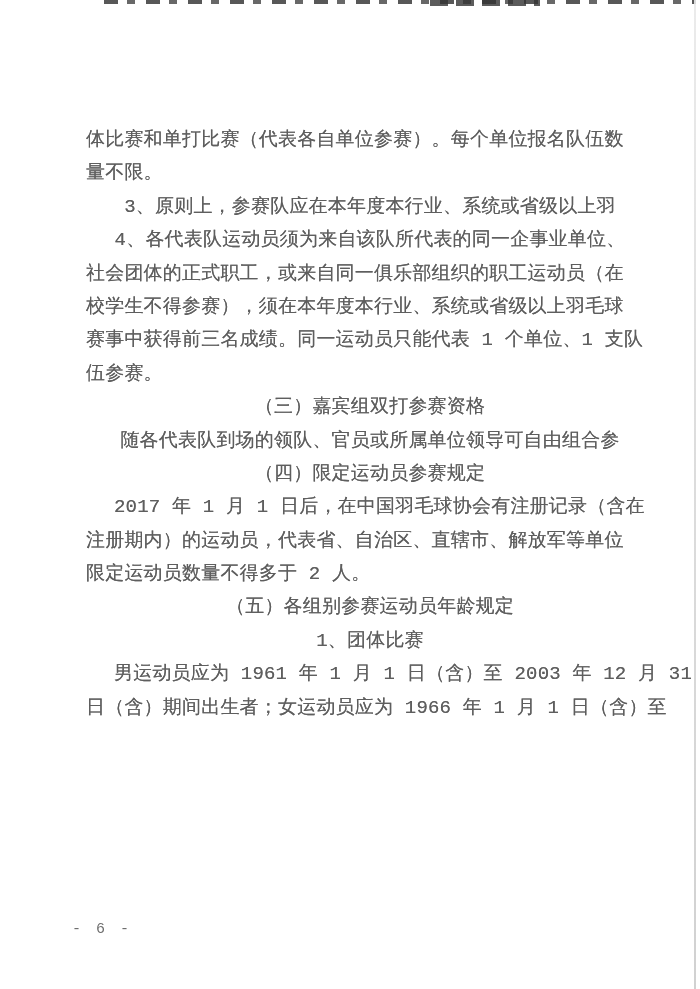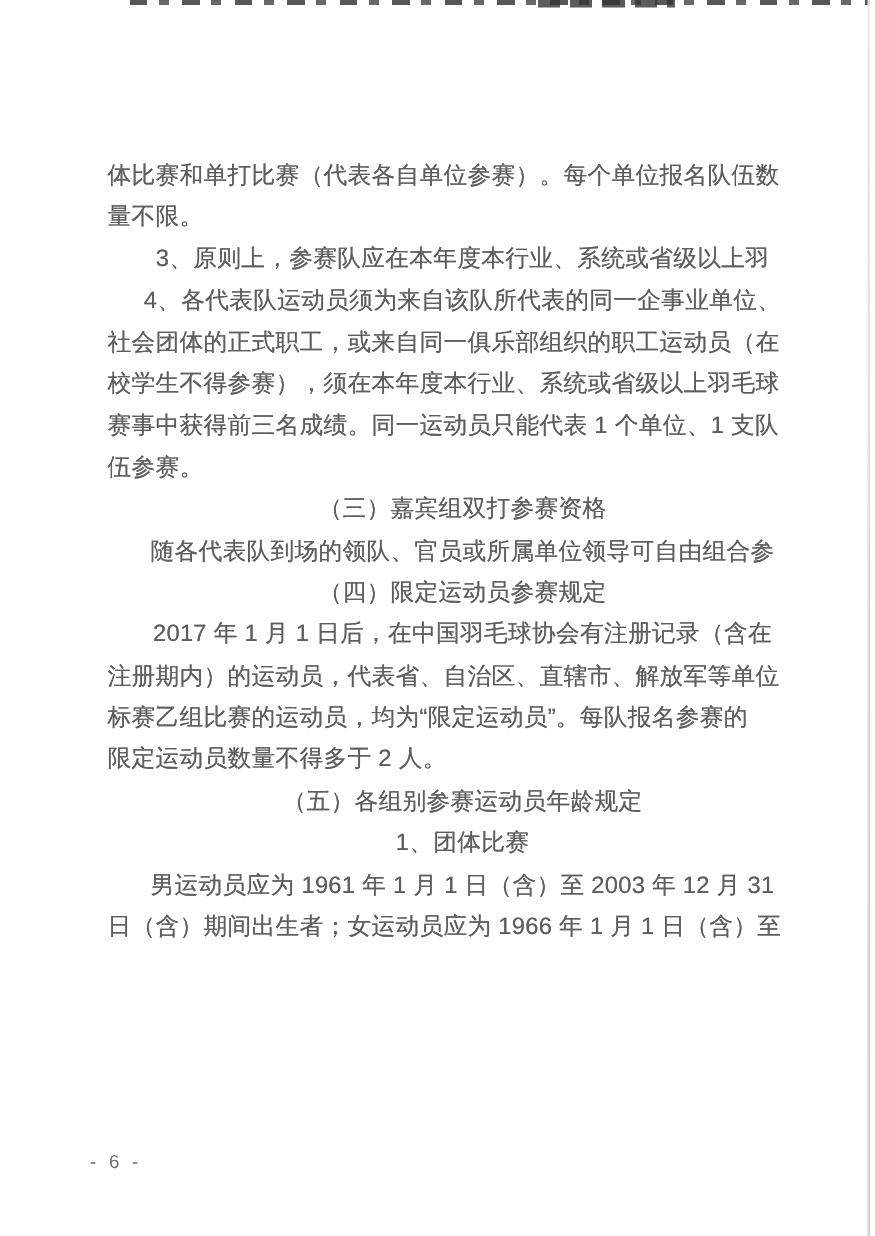--- a/index.html
+++ b/index.html
@@ -6,21 +6,21 @@
     margin: 0;
     padding: 0;
     background: #ffffff;
   }
   .page {
     position: relative;
     width: 700px;
     height: 989px;
     background: #ffffff;
     overflow: hidden;
-    font-family: Liberation Sans, sans-serif;
+    font-family: Liberation Mono, monospace;
   }
   
   .top-artifact {
     position: absolute;
     top: 0;
     left: 104px;
     width: 592px;
     height: 4px;
     background: repeating-linear-gradient(
       90deg,
@@ -101,21 +101,20 @@
       <div class="doc-line indent">4、各代表队运动员须为来自该队所代表的同一企事业单位、</div>
       <div class="doc-line">社会团体的正式职工，或来自同一俱乐部组织的职工运动员（在</div>
       <div class="doc-line">校学生不得参赛），须在本年度本行业、系统或省级以上羽毛球</div>
       <div class="doc-line">赛事中获得前三名成绩。同一运动员只能代表 1 个单位、1 支队</div>
       <div class="doc-line">伍参赛。</div>
       <div class="doc-line indent">（三）嘉宾组双打参赛资格</div>
       <div class="doc-line indent">随各代表队到场的领队、官员或所属单位领导可自由组合参</div>
       <div class="doc-line indent">（四）限定运动员参赛规定</div>
       <div class="doc-line indent">2017 年 1 月 1 日后，在中国羽毛球协会有注册记录（含在</div>
       <div class="doc-line">注册期内）的运动员，代表省、自治区、直辖市、解放军等单位</div>
-      <div class="doc-line">标赛乙组比赛的运动员，均为“限定运动员”。每队报名参赛的</div>
       <div class="doc-line">限定运动员数量不得多于 2 人。</div>
       <div class="doc-line indent">（五）各组别参赛运动员年龄规定</div>
       <div class="doc-line indent">1、团体比赛</div>
       <div class="doc-line indent">男运动员应为 1961 年 1 月 1 日（含）至 2003 年 12 月 31</div>
       <div class="doc-line">日（含）期间出生者；女运动员应为 1966 年 1 月 1 日（含）至</div>
     </div>
 
   <div class="page-number">- 6 -</div>
 
 </div>

